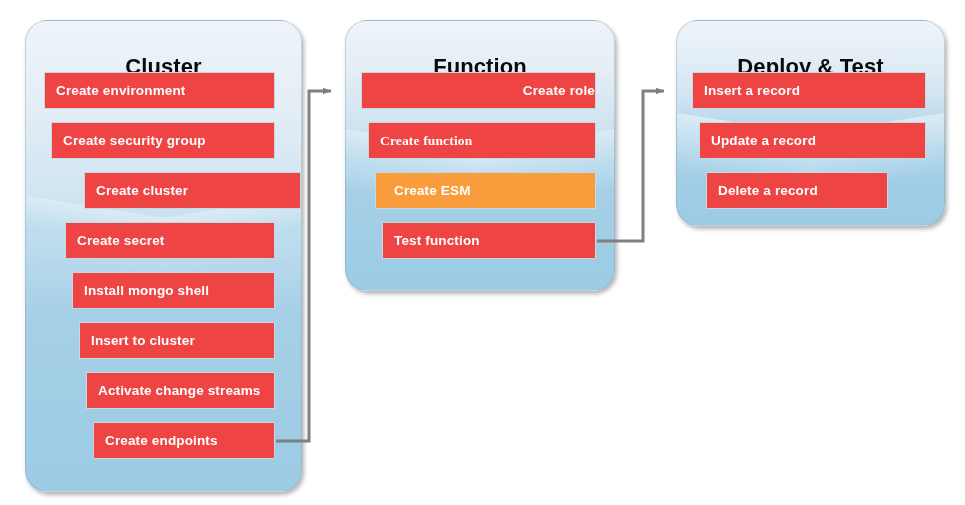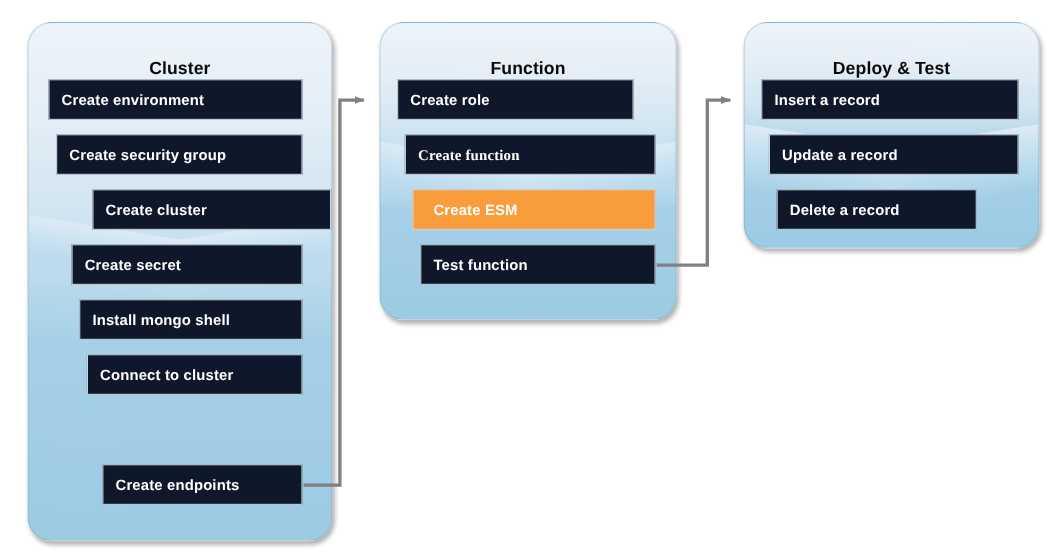--- a/index.html
+++ b/index.html
@@ -33,32 +33,32 @@
     position:absolute;right:0;width:52%;height:60px;
     background:linear-gradient(180deg,#dcebf5 0%, #bcdcee 55%, rgba(160,205,230,0) 100%);
     transform-origin:right top;
     pointer-events:none;
   }
 
   .panel-title{
     position:absolute;
     left:0;right:0;
     text-align:center;
-    font-size:16px;
+    font-size:22px;
     font-weight:bold;
     color:#0a0a0a;
     letter-spacing:.1px;
     white-space:nowrap;
   }
 
   
   .step{
     position:absolute;
     height:37px;
-    background:#0f172a;
+    background:#ef4444;
     border:1px solid #c8d8e0;
     box-sizing:border-box;
     color:#ffffff;
     font-size:13.5px;
     font-weight:bold;
     display:flex;
     align-items:center;
     padding-left:11px;
     white-space:nowrap;
     letter-spacing:.15px;
@@ -88,33 +88,36 @@
   <div class="step" style="left:58px;top:172px;width:217px;margin-left:26px;">
     <span>Create cluster</span>
   </div>
   <div class="step" style="left:65px;top:222px;width:210px;align-items:center;">
     <span>Create secret</span>
   </div>
   <div class="step" style="left:72px;top:272px;width:203px;">
     <span>Install mongo shell</span>
   </div>
   <div class="step" style="left:79px;top:322px;width:196px;">
-    <span>Connect to cluster</span>
+    <span>Insert to cluster</span>
+  </div>
+  <div class="step" style="left:86px;top:372px;width:189px;">
+    <span>Activate change streams</span>
   </div>
   <div class="step" style="left:93px;top:422px;width:182px;">
     <span>Create endpoints</span>
   </div>
 
   <div class="panel" id="panel-function" style="left:345px;top:20px;width:270px;height:271px;">
     <div class="swooshL" style="left:0;top:108px;transform:skewY(9deg);"></div>
     <div class="swooshR" style="top:108px;transform:skewY(-9deg);"></div>
     <div class="panel-title" style="top:33px;">Function</div>
   </div>
 
-  <div class="step" style="left:361px;top:72px;width:215px;">
+  <div class="step" style="left:361px;top:72px;width:235px;justify-content:flex-end;">
     <span>Create role</span>
   </div>
   <div class="step" style="left:368px;top:122px;width:228px;font-family:Liberation Serif, serif;">
     <span>Create function</span>
   </div>
   <div class="step accent" style="left:375px;top:172px;width:221px;padding-left:18px;">
     <span>Create ESM</span>
   </div>
   <div class="step" style="left:382px;top:222px;width:214px;">
     <span>Test function</span>

